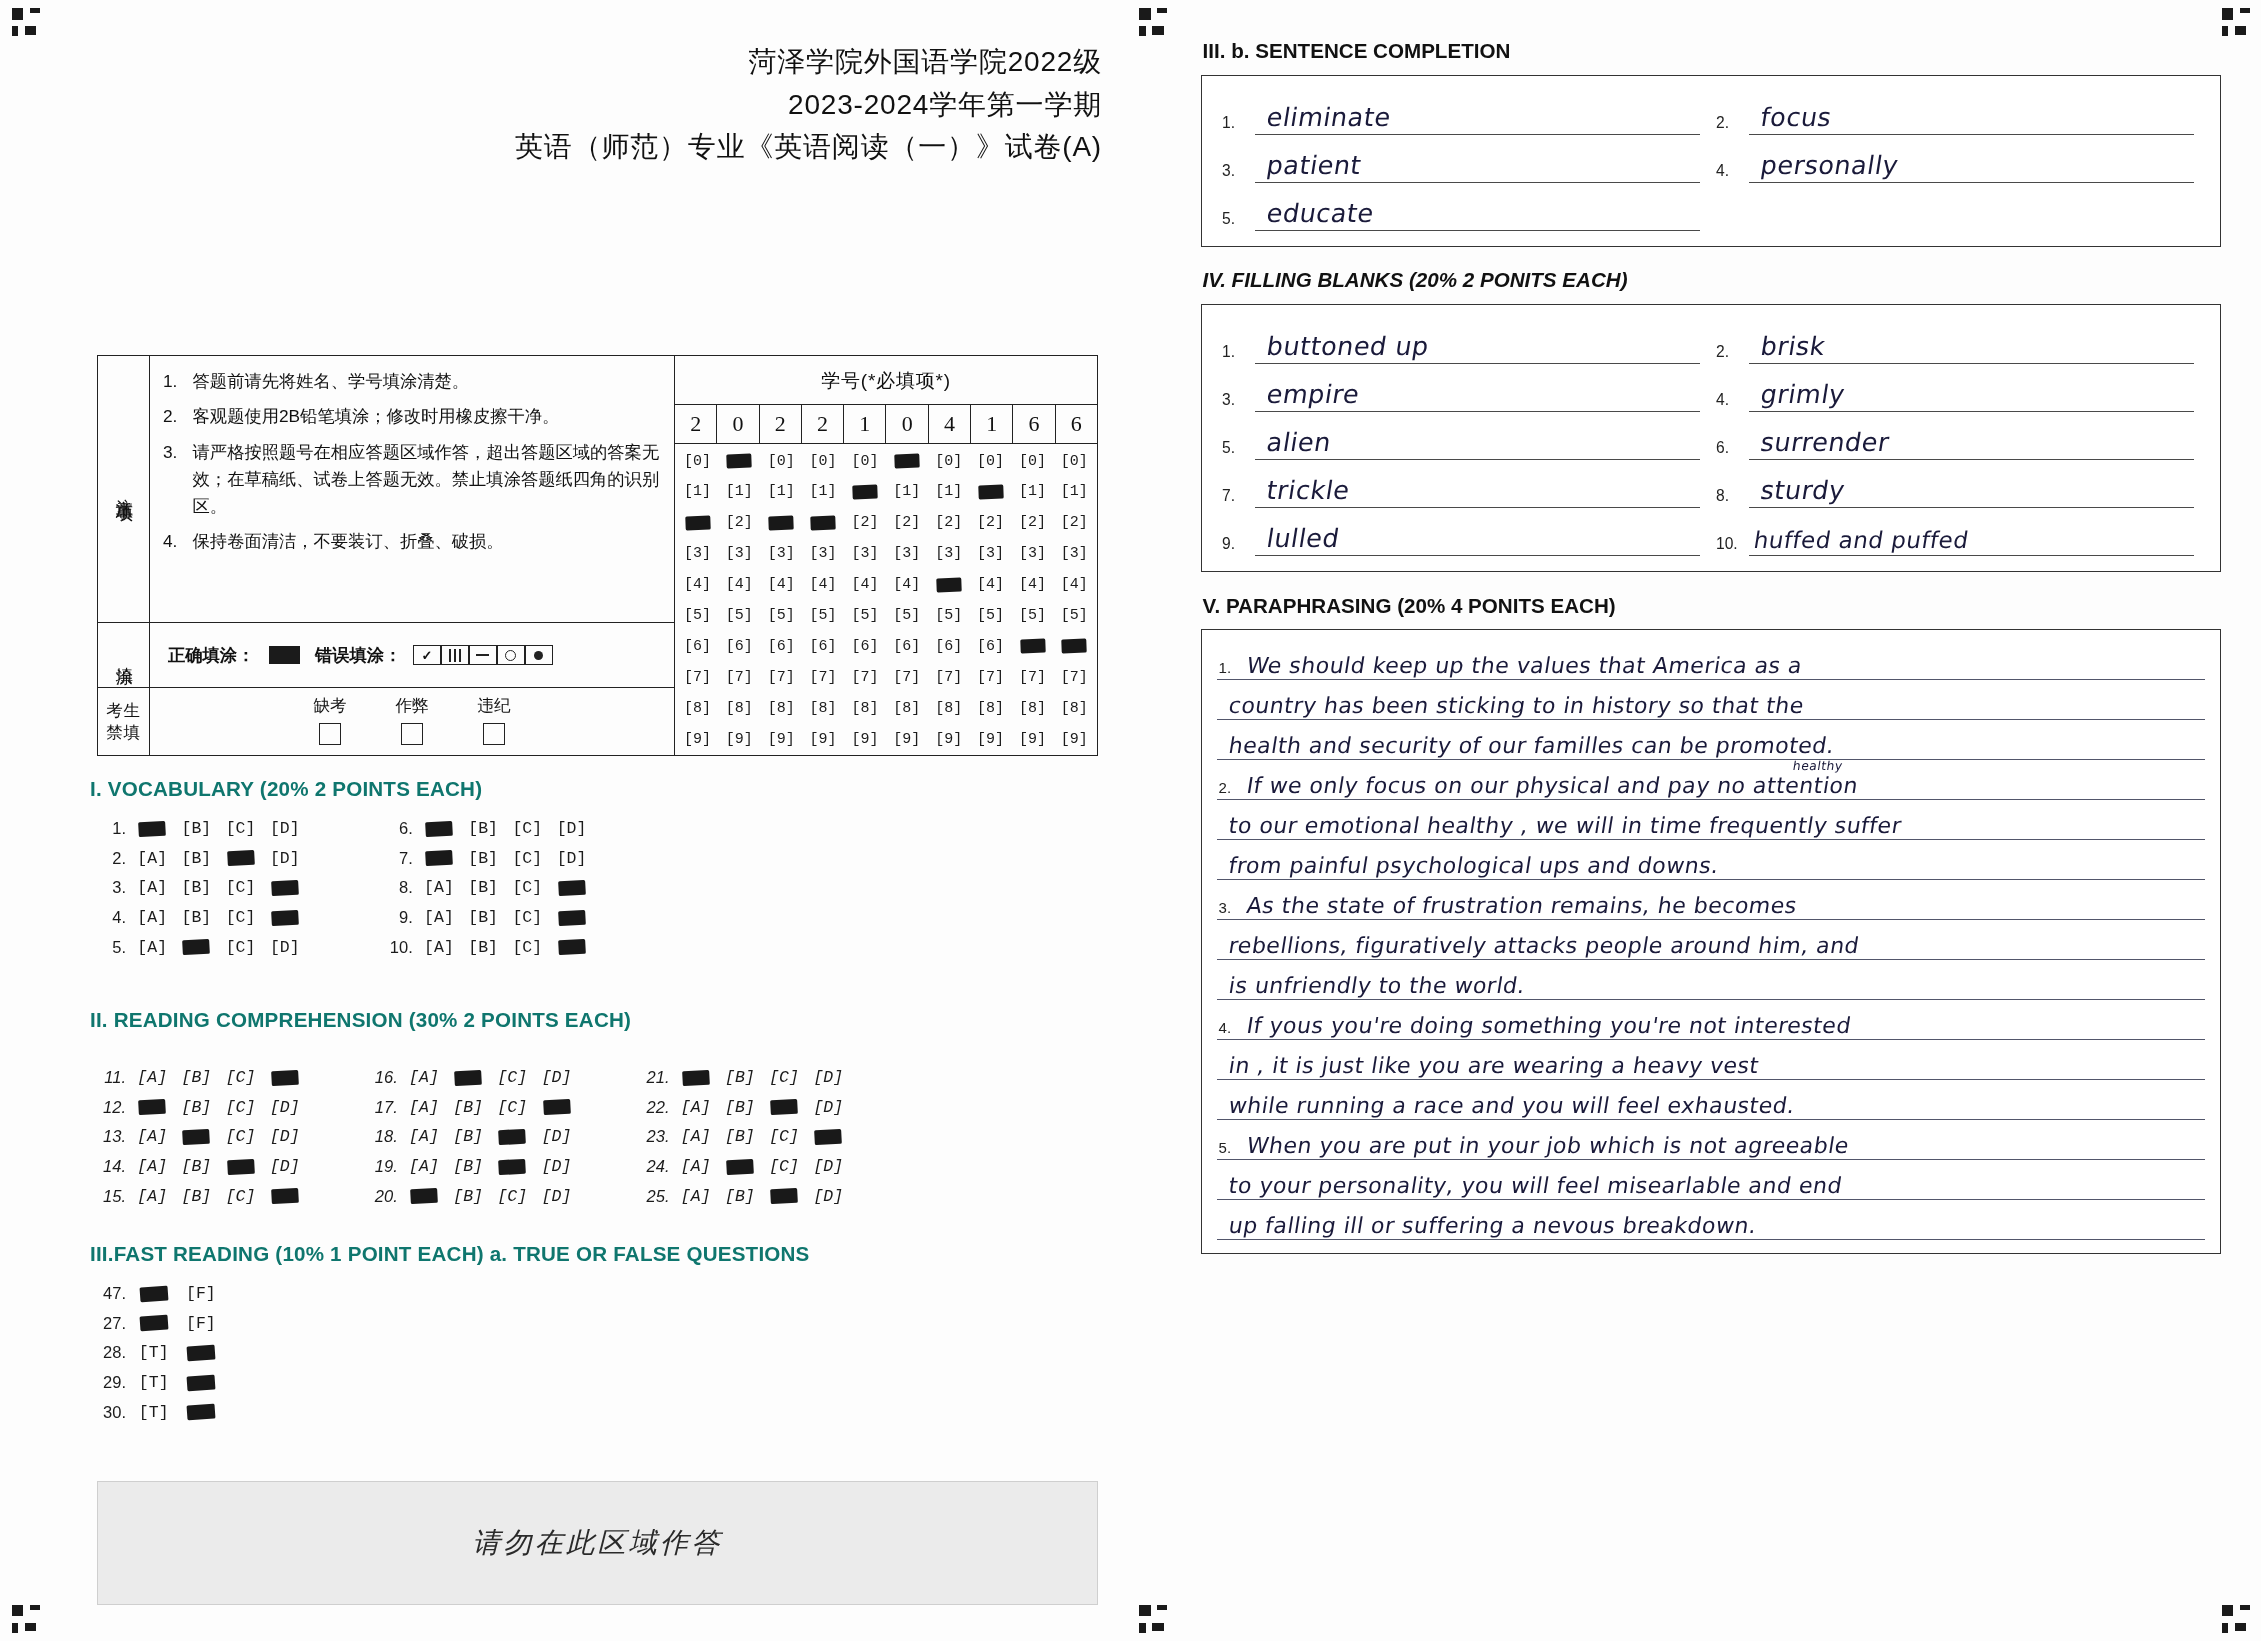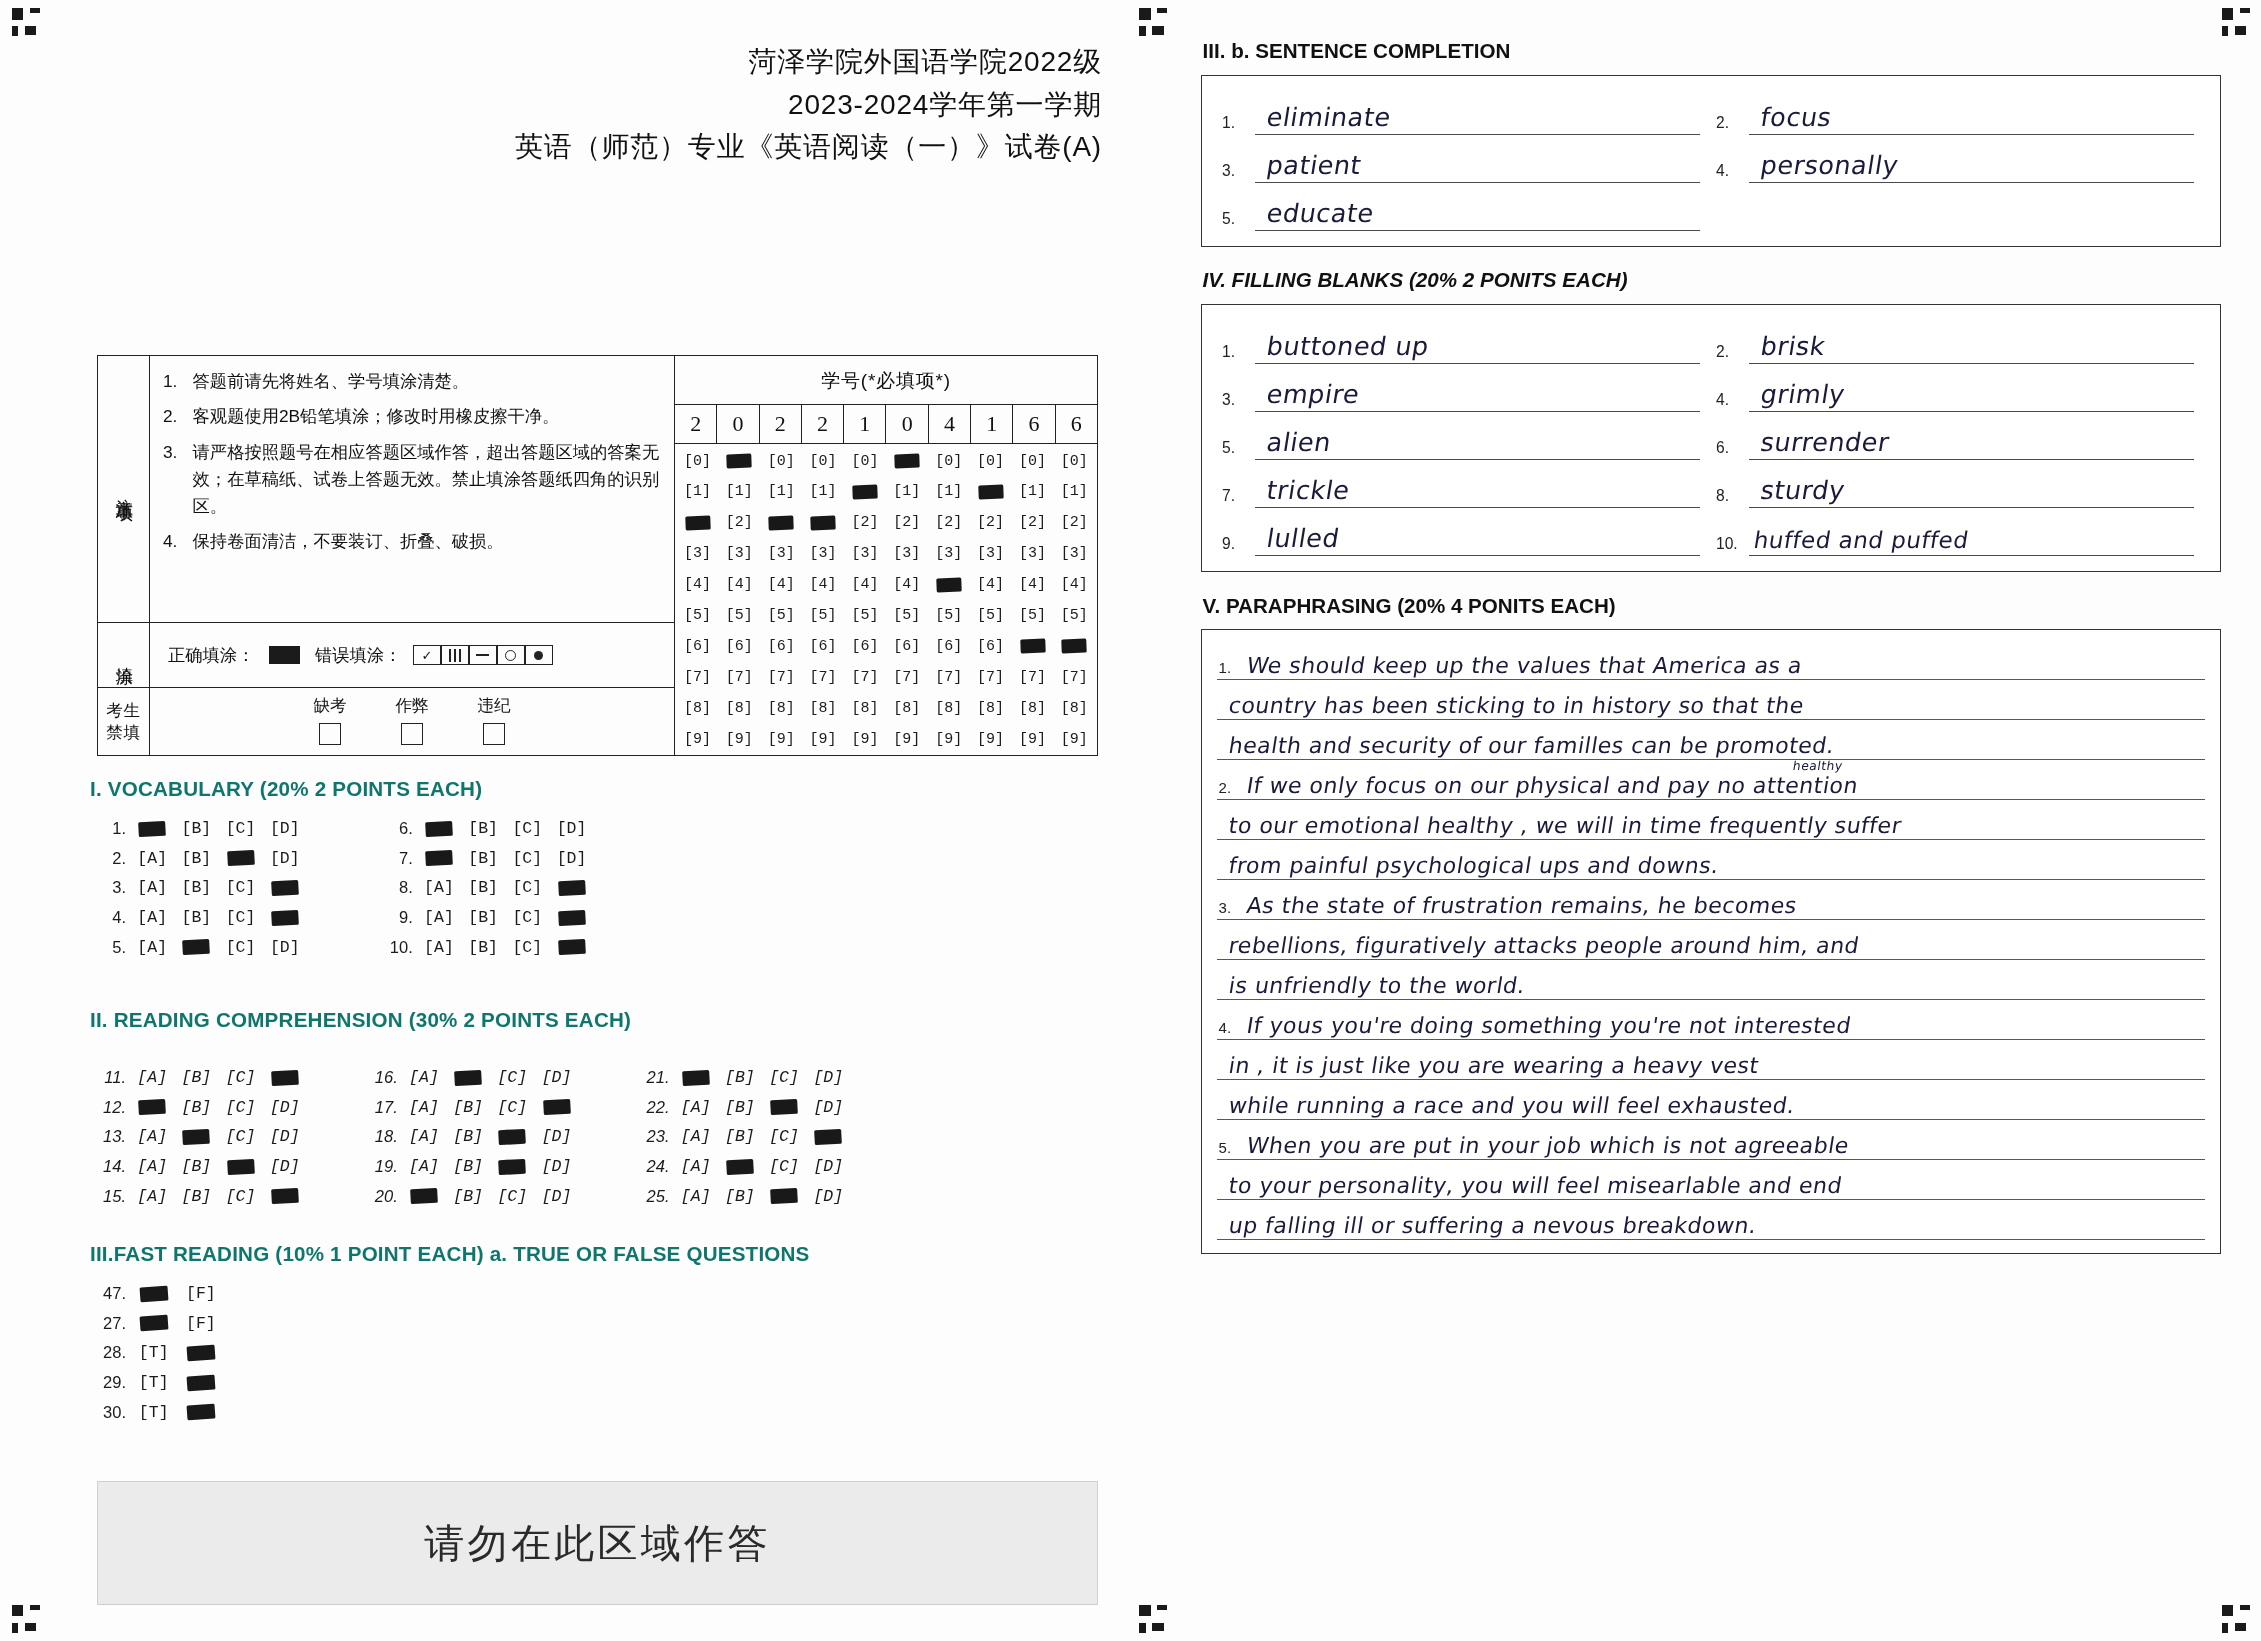--- a/index.html
+++ b/index.html
@@ -115,20 +115,21 @@
     min-height: 64px;
   }
   .fill-row .vlabel { width: 51px; }
   .fill-body {
     flex: 1;
     display: flex;
     align-items: center;
     gap: 11.5px;
     padding-left: 18px;
     font-size: 17.3px;
+    font-weight: bold;
   }
   .mark-good {
     display: inline-block;
     width: 31px;
     height: 17.3px;
     background: #1b1b1b;
     margin: 0 3.3px;
     vertical-align: middle;
   }
   .mark-bad-group {
@@ -328,23 +329,24 @@
     position: absolute;
     left: 97px;
     top: 1481px;
     width: 999px;
     height: 122px;
     background: #ebebeb;
     border: 1.6px solid #cfcfcf;
     display: flex;
     align-items: center;
     justify-content: center;
-    font-size: 40px;
+    font-size: 28px;
     letter-spacing: 3.3px;
     color: #2a2a2a;
+    font-style: italic;
   }
 
   
   .right-col {
     position: absolute;
     left: 1201px;
     top: 39px;
     width: 1020px;
   }
   .rsec-title {

